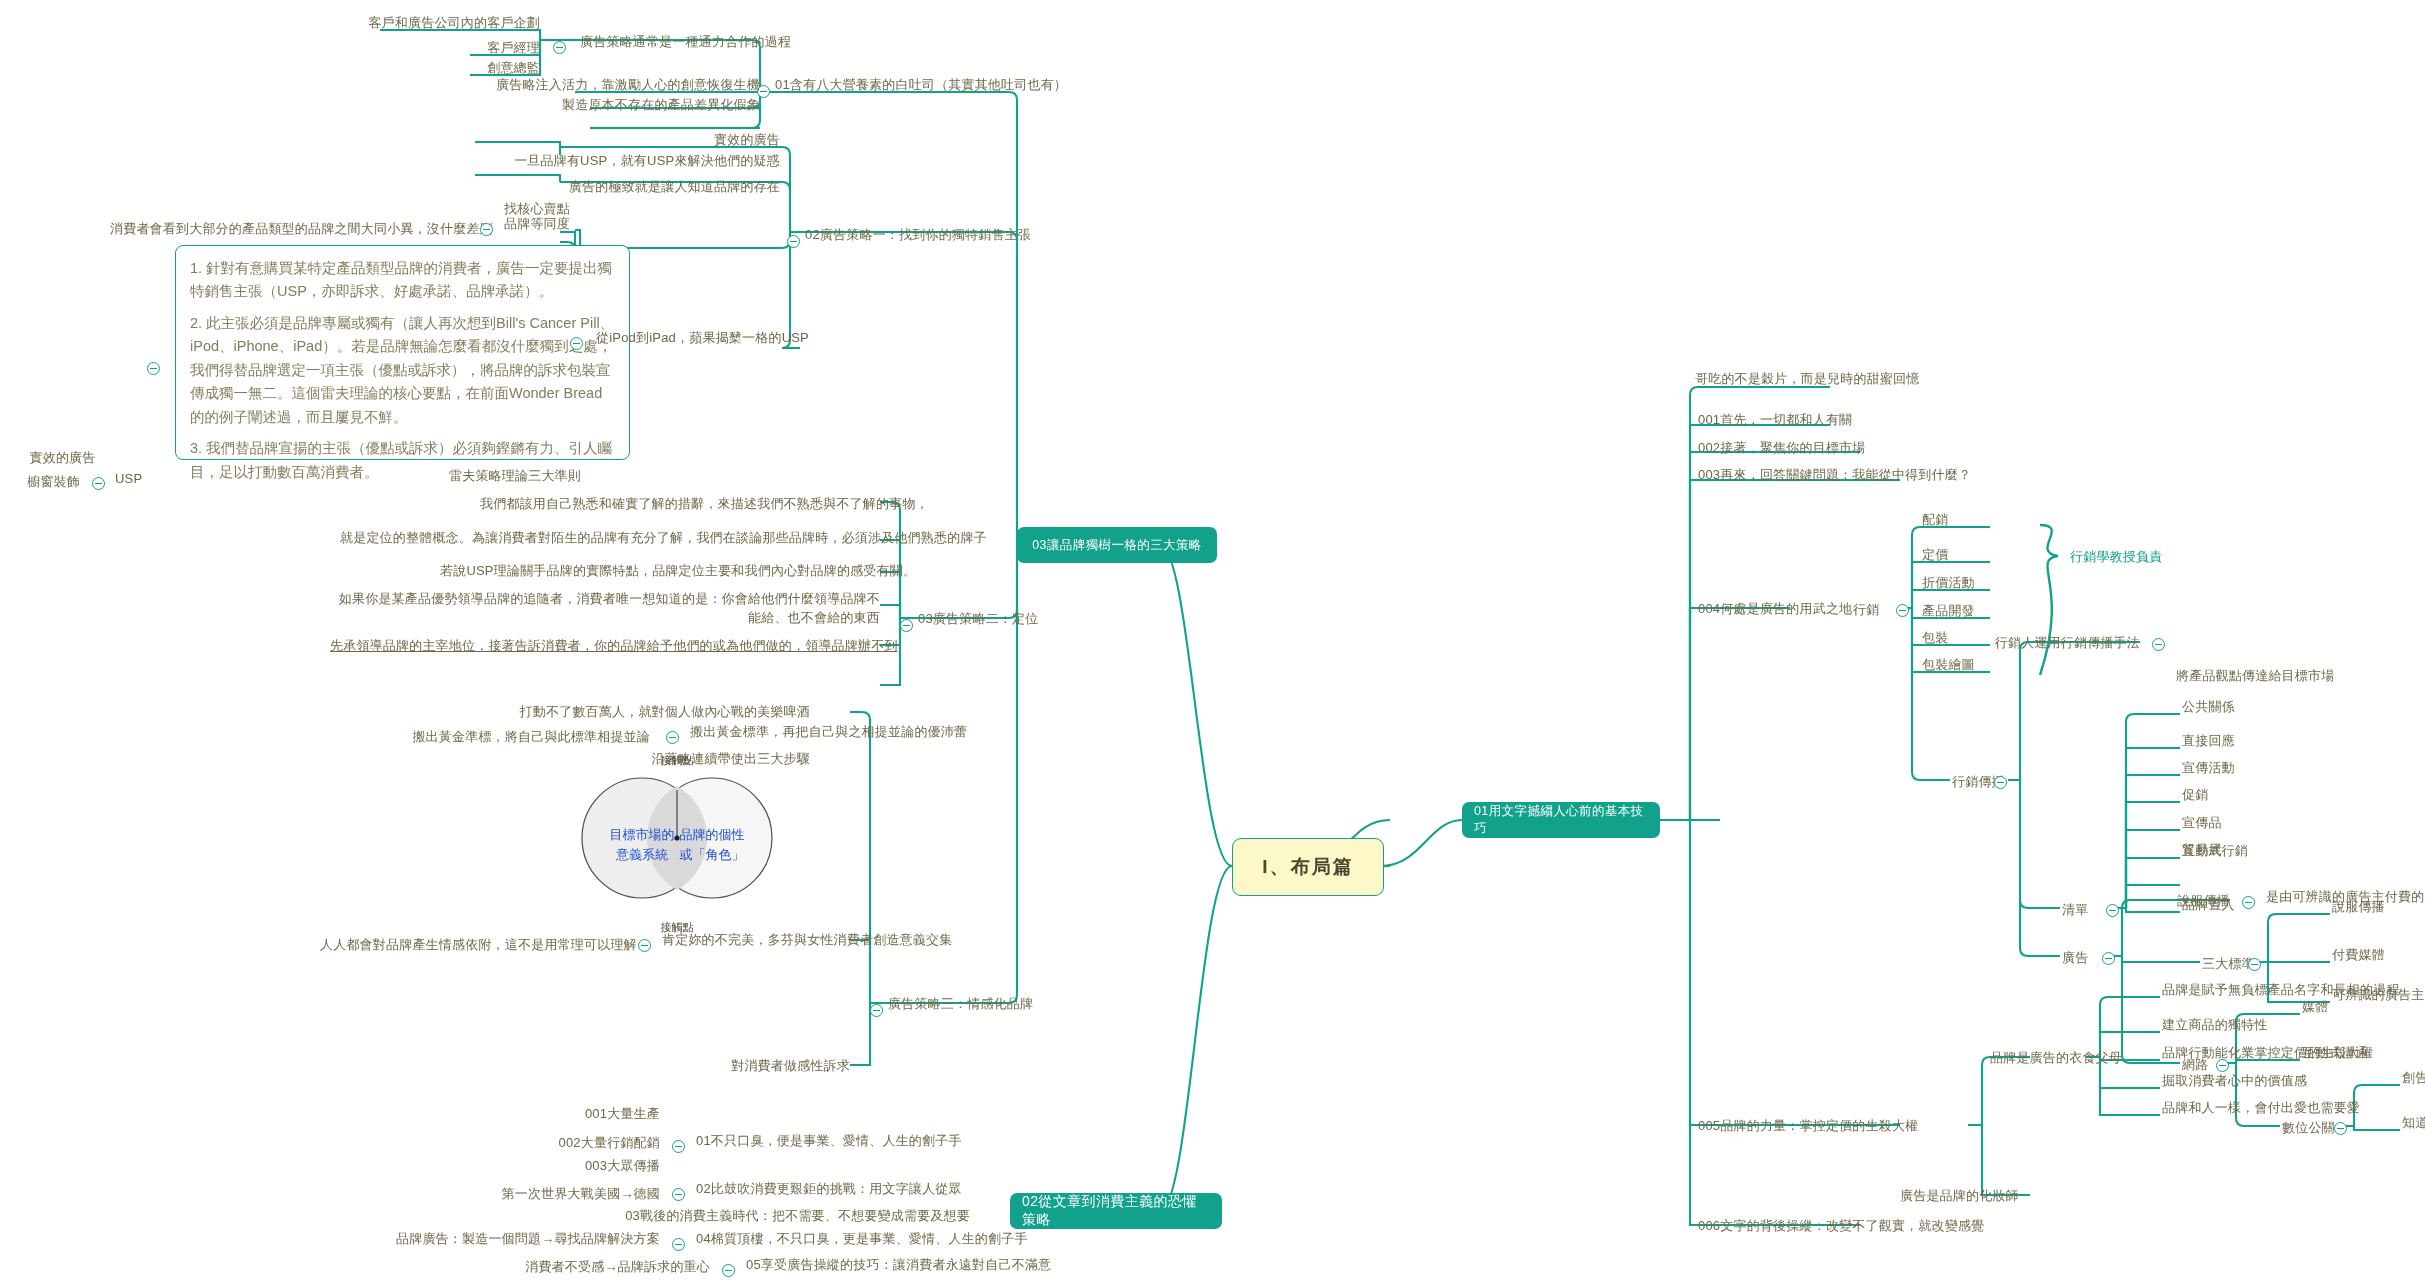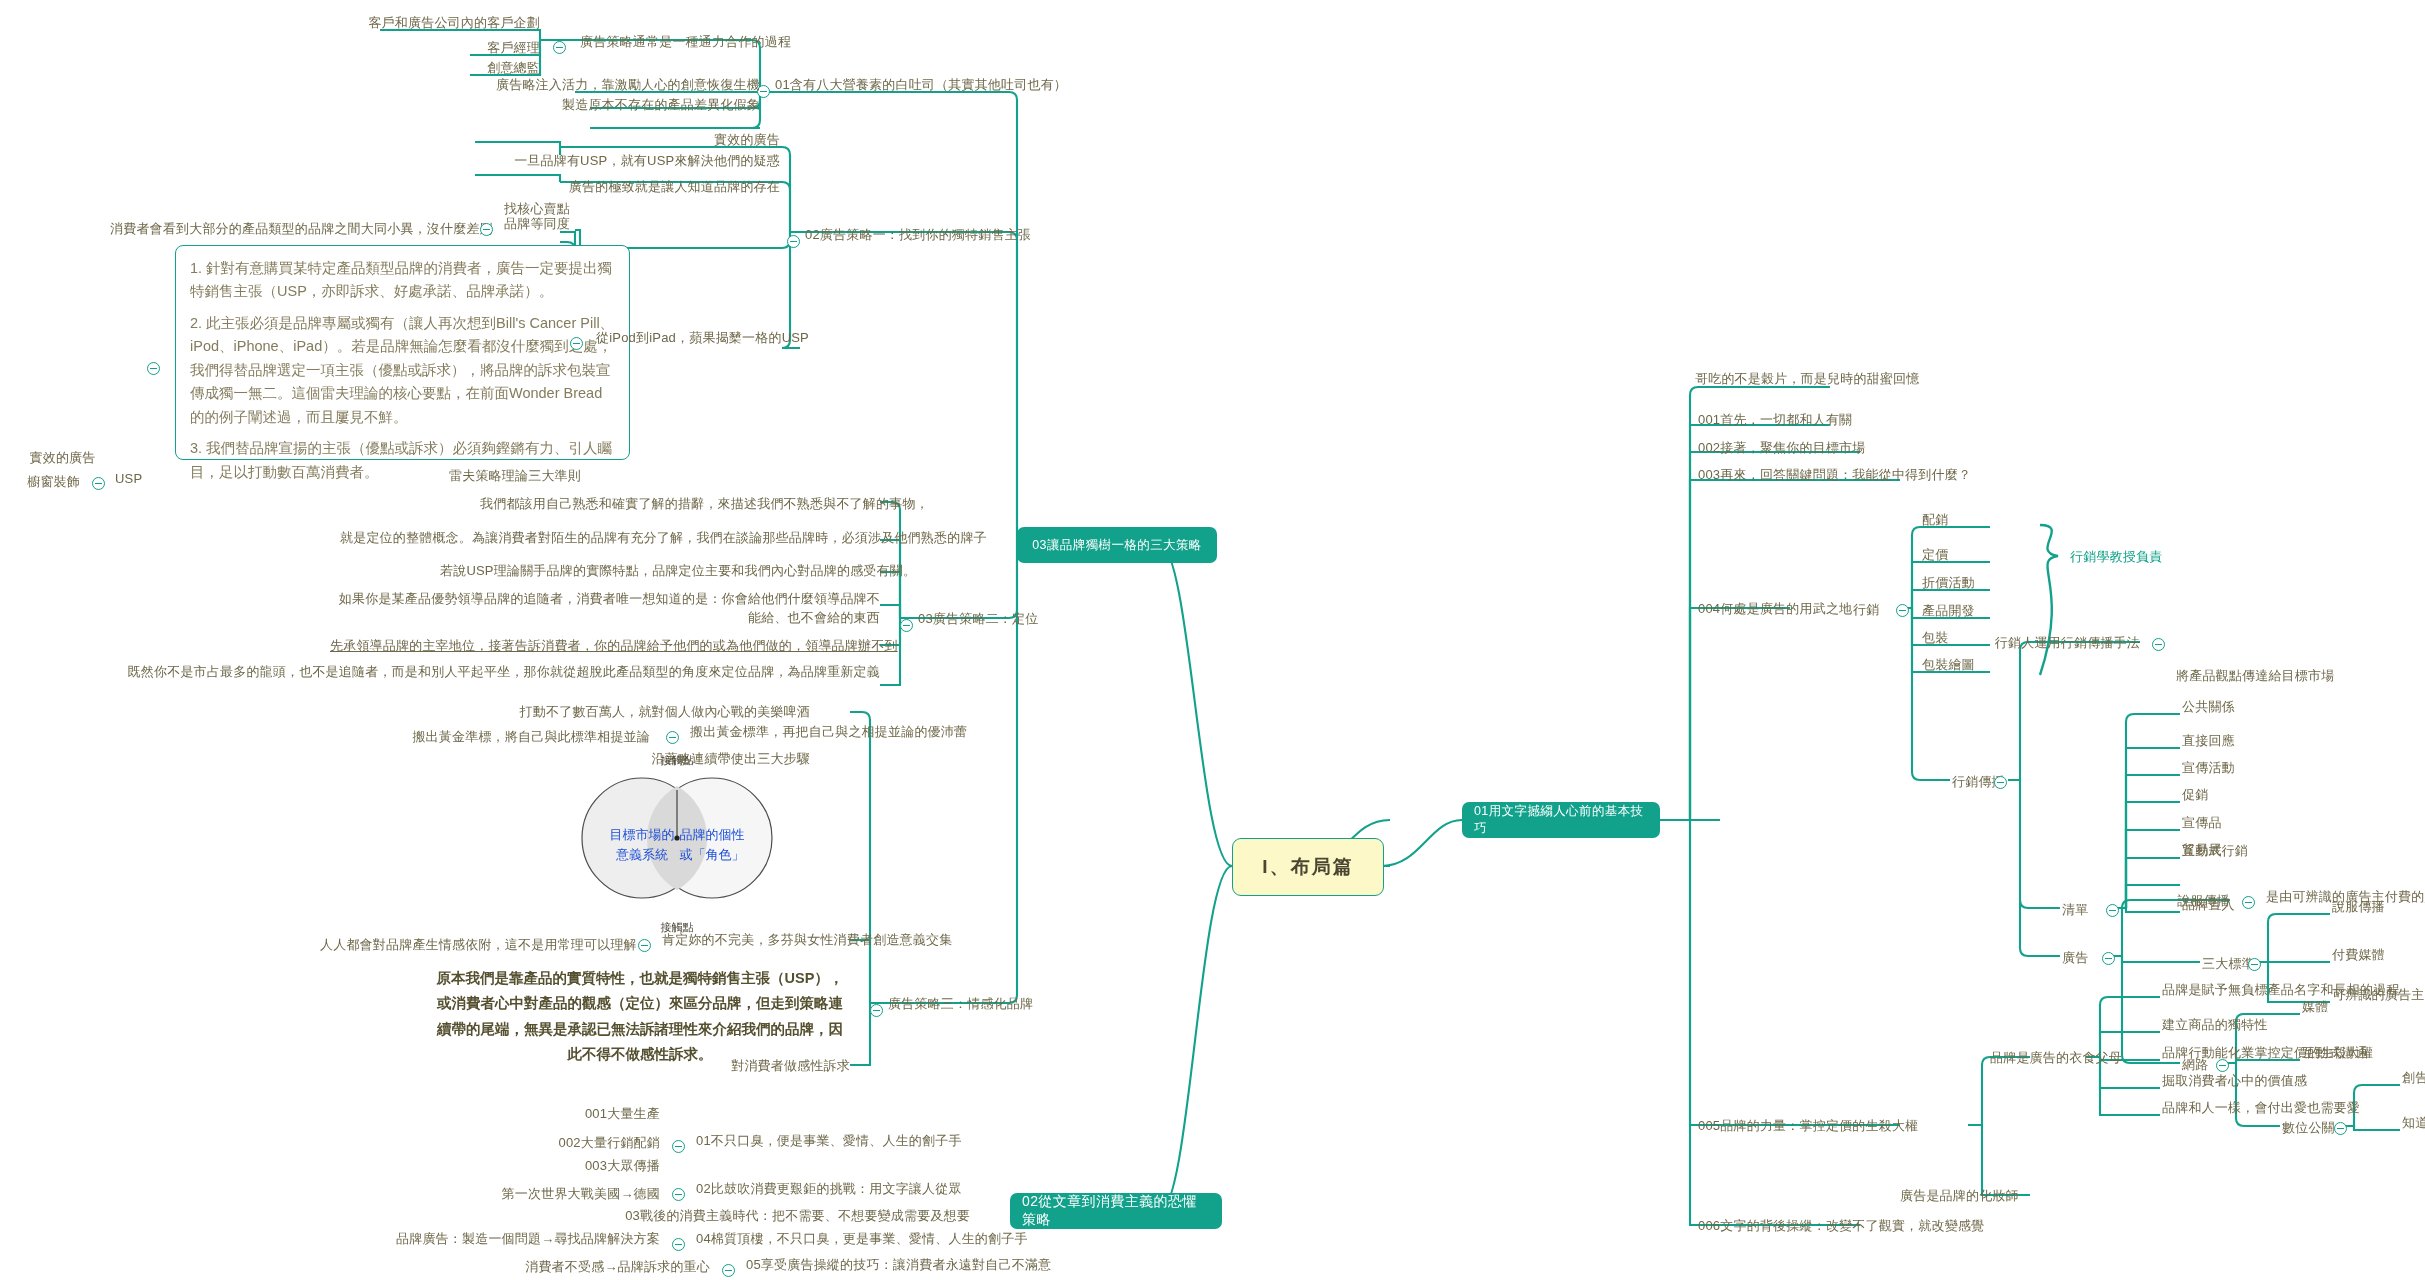--- a/index.html
+++ b/index.html
@@ -320,41 +320,39 @@
   <div class="node l" style="left:115px;top:470px;">USP</div>
 
   <div class="node l" style="left:918px;top:610px;">03廣告策略二：定位</div>
   <div class="toggle" style="left:900px;top:619px;"></div>
 
   <div class="node r" style="left:480px;top:495px;width:400px;">我們都該用自己熟悉和確實了解的措辭，來描述我們不熟悉與不了解的事物，</div>
   <div class="node r" style="left:340px;top:529px;width:540px;">就是定位的整體概念。為讓消費者對陌生的品牌有充分了解，我們在談論那些品牌時，必須涉及他們熟悉的牌子</div>
   <div class="node r" style="left:440px;top:562px;width:440px;">若說USP理論關手品牌的實際特點，品牌定位主要和我們內心對品牌的感受有關。</div>
   <div class="node r wrap" style="left:335px;top:590px;width:545px;">如果你是某產品優勢領導品牌的追隨者，消費者唯一想知道的是：你會給他們什麼領導品牌不能給、也不會給的東西</div>
   <div class="node r" style="left:330px;top:637px;width:550px;text-decoration:underline;">先承領導品牌的主宰地位，接著告訴消費者，你的品牌給予他們的或為他們做的，領導品牌辦不到</div>
-  <div class="node r wrap" style="left:90px;top:663px;width:790px;">既然你不是市占最多的龍頭，也不是追隨者，而是和別人平起平坐，那你就從超脫此產品類型的角度來定位品牌，為品牌重新定義</div>
 
   <div class="node r" style="left:480px;top:703px;width:330px;">打動不了數百萬人，就對個人做內心戰的美樂啤酒</div>
   <div class="node r" style="left:320px;top:728px;width:330px;">搬出黃金準標，將自己與此標準相提並論</div>
   <div class="toggle" style="left:666px;top:731px;"></div>
   <div class="node l" style="left:690px;top:723px;">搬出黃金標準，再把自己與之相提並論的優沛蕾</div>
   <div class="node r" style="left:560px;top:750px;width:250px;">沿著略連續帶使出三大步驟</div>
 
   <div class="venn-cap" style="left:636px;top:753px;width:82px;">接觸點</div>
   <div class="venn-label" style="left:592px;top:825px;width:100px;">目標市場的<br>意義系統</div>
   <div class="venn-label" style="left:662px;top:825px;width:100px;">品牌的個性<br>或「角色」</div>
   <div class="venn-cap" style="left:636px;top:920px;width:82px;">接觸點</div>
 
   <div class="node l" style="left:888px;top:995px;">廣告策略三：情感化品牌</div>
   <div class="toggle" style="left:870px;top:1004px;"></div>
 
   <div class="node r" style="left:320px;top:936px;width:300px;">人人都會對品牌產生情感依附，這不是用常理可以理解</div>
   <div class="toggle" style="left:638px;top:939px;"></div>
   <div class="node l" style="left:662px;top:931px;">肯定妳的不完美，多芬與女性消費者創造意義交集</div>
 
-  <div class="bold-box" style="left:420px;top:960px;width:440px;">原本我們是靠產品的實質特性，也就是獨特銷售主張（USP），或消費者心中對產品的觀感（定位）來區分品牌，但走到策略連續帶的尾端，無異是承認已無法訴諸理性來介紹我們的品牌，因此不得不做感性訴求。</div>
 
   <div class="node r" style="left:600px;top:1057px;width:250px;">對消費者做感性訴求</div>
 
   <div class="node r" style="left:530px;top:1105px;width:130px;">001大量生產</div>
   <div class="node r" style="left:500px;top:1134px;width:160px;">002大量行銷配銷</div>
   <div class="node r" style="left:530px;top:1157px;width:130px;">003大眾傳播</div>
   <div class="node r" style="left:440px;top:1185px;width:220px;">第一次世界大戰美國→德國</div>
 
   <div class="toggle" style="left:672px;top:1140px;"></div>
   <div class="node l" style="left:696px;top:1132px;">01不只口臭，便是事業、愛情、人生的劊子手</div>

